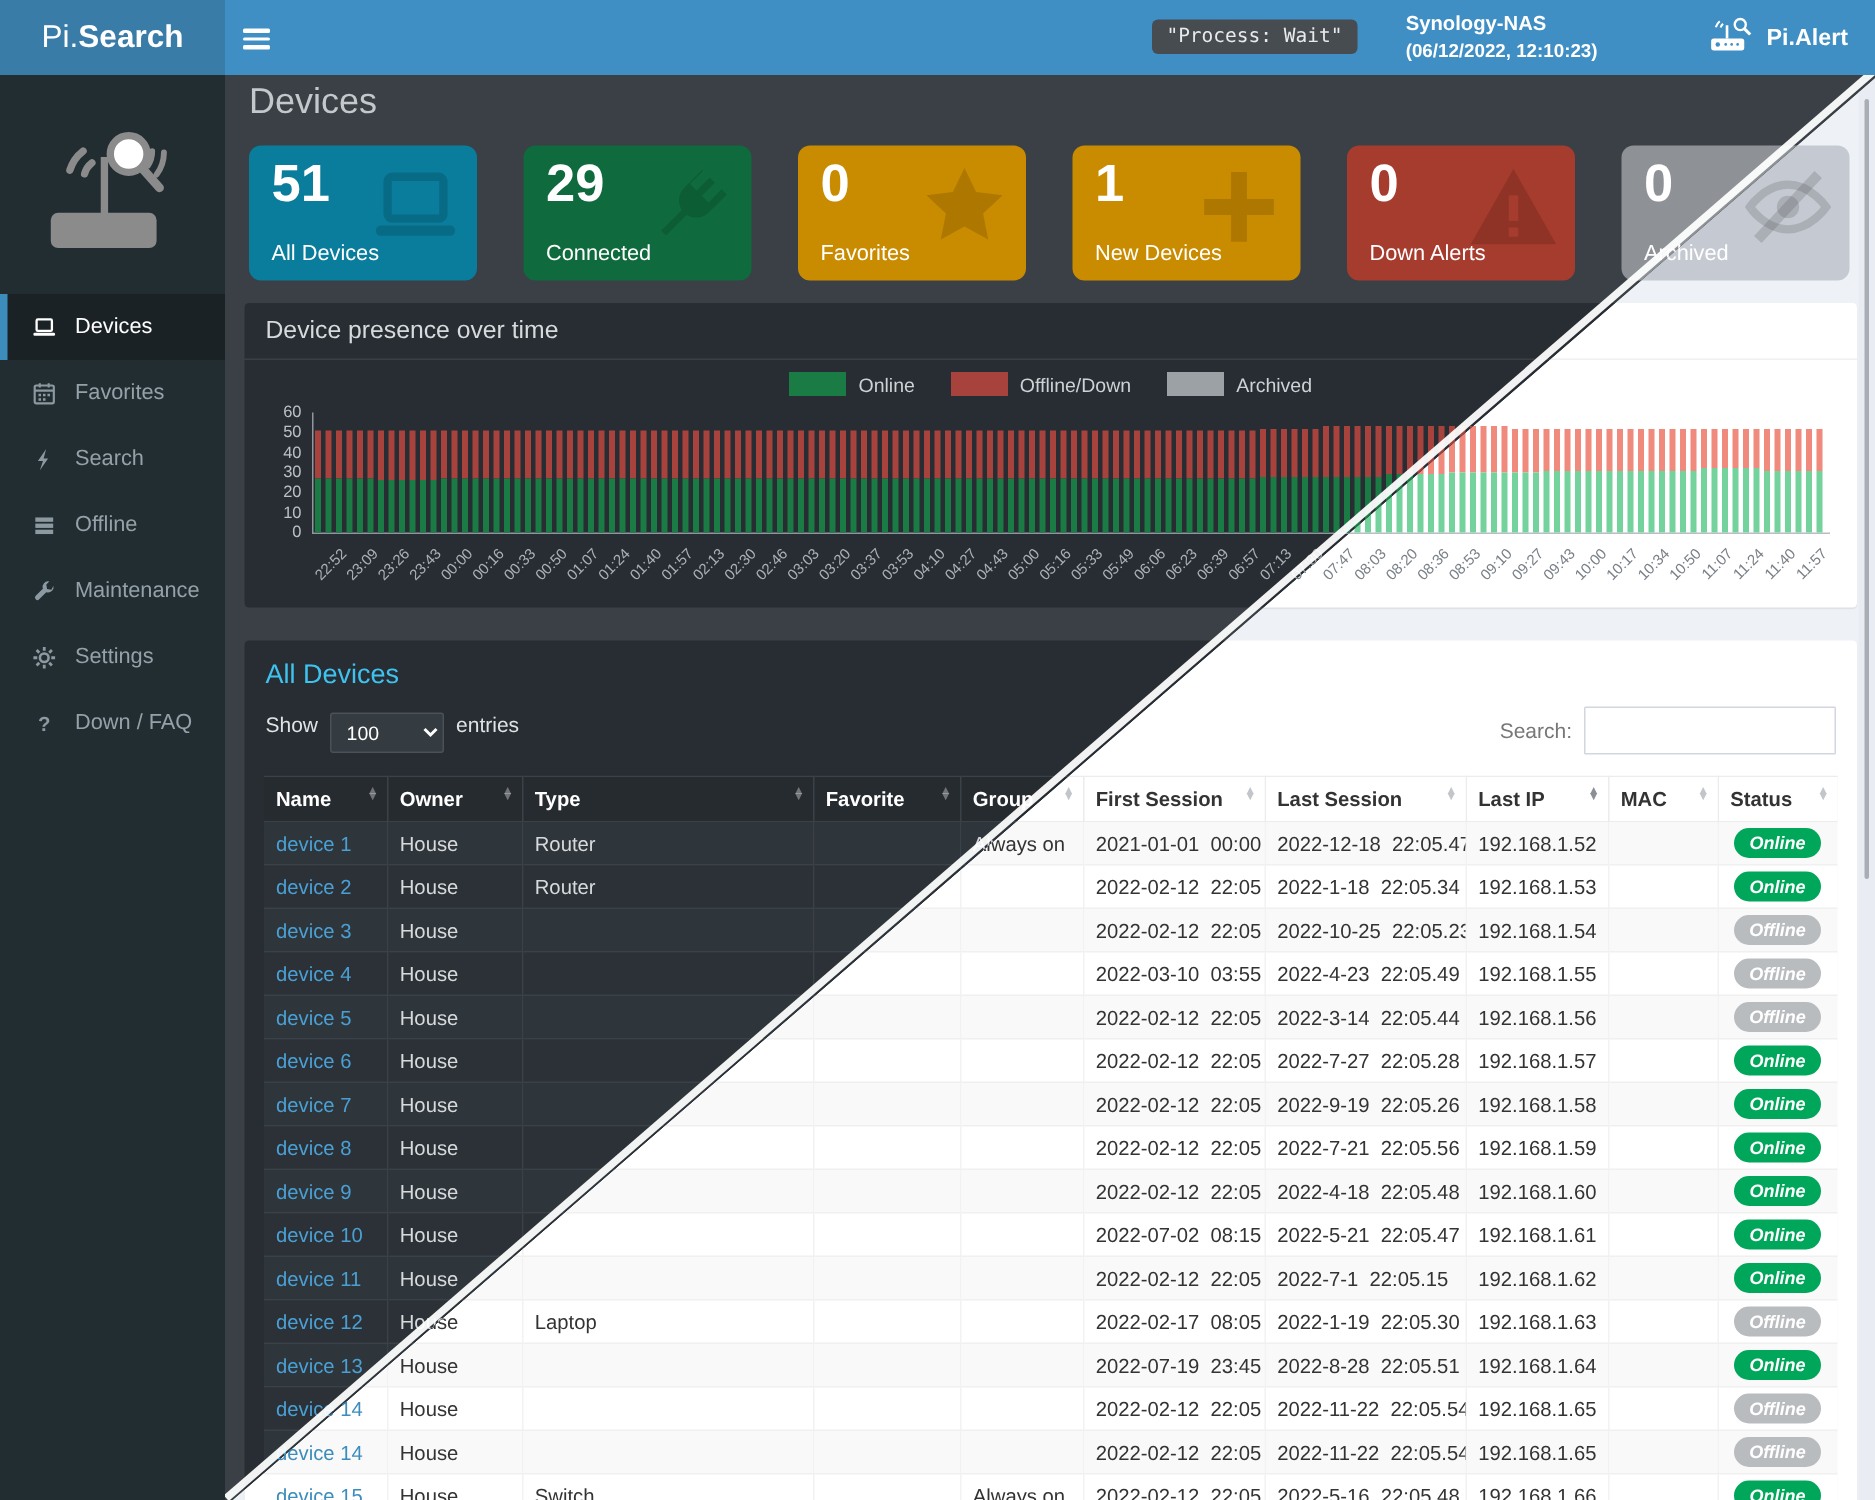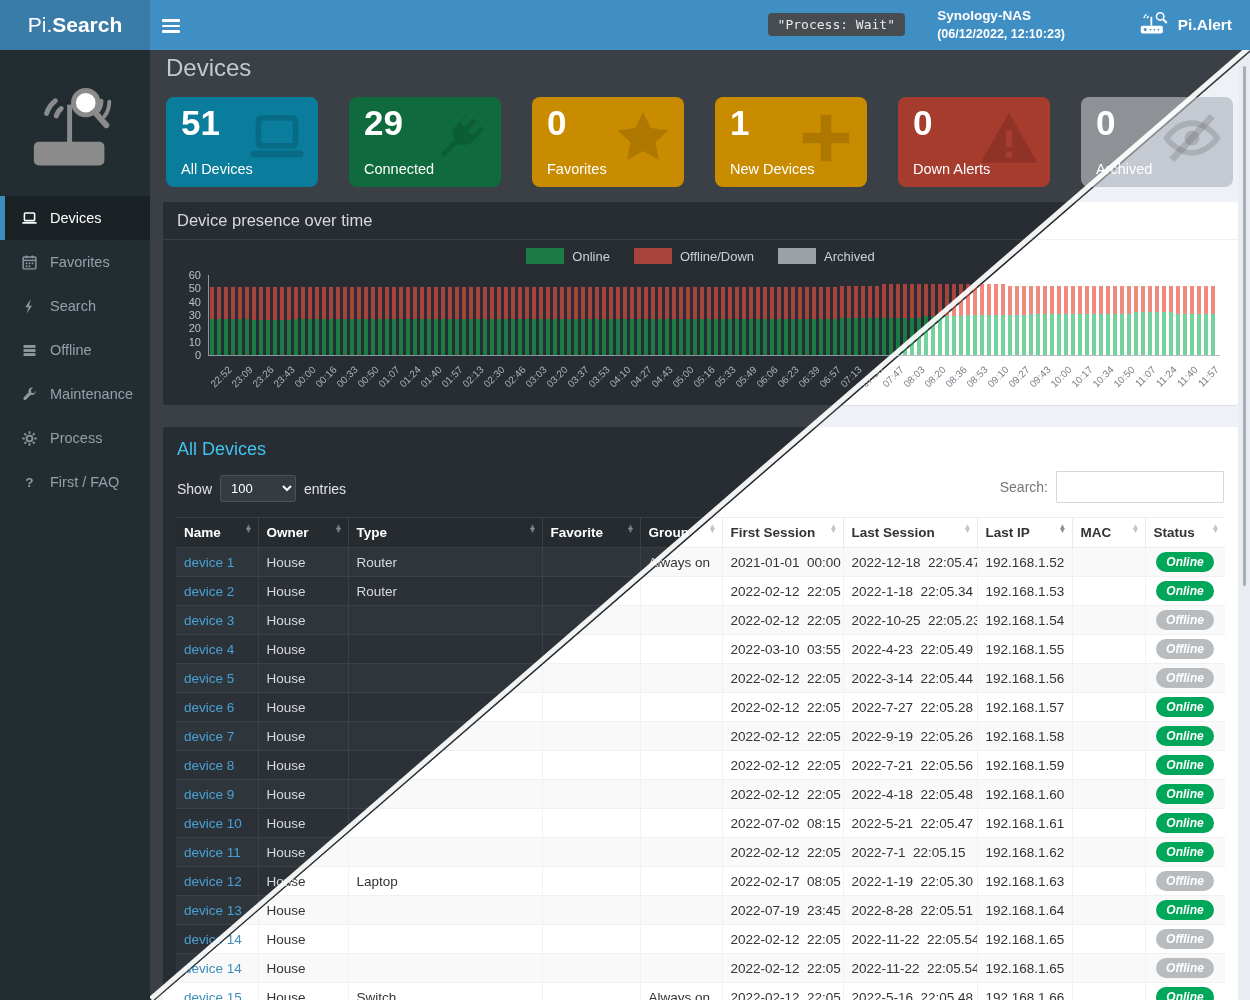--- a/index.html
+++ b/index.html
@@ -76,21 +76,21 @@
   .t-light .xlab { color:#7a8087; }
 
   
   #table-panel { top:377px; height:573px; border-radius:3px 3px 0 0; }
   .sec-title { position:absolute; left:14px; top:12px; font-size:18px; }
   .t-dark .sec-title { color:#3ec3ef; }
   .t-light .sec-title { color:#3bafda; }
   .controls { position:absolute; left:14px; right:14px; top:44px; height:36px; font-size:14px; }
   .t-dark .controls { color:#dfe3e6; }
   .t-light .controls { color:#333; }
-  .show-wrap { position:absolute; left:0; top:4px; display:flex; align-items:center; gap:8px; }
+  .show-wrap { position:absolute; left:0; top:4px; display:flex; align-items:flex-start; gap:8px; }
   .len-select { width:76px; height:27px; font-size:13px; padding:0 6px; border-radius:2px; }
   .t-dark .len-select { background:#343b41; color:#fff; border:1px solid #4a5158; }
   .t-light .len-select { background:#fff; color:#333; border:1px solid #c8ccd2; }
   .search-wrap { position:absolute; right:0; top:0; display:flex; align-items:center; gap:8px; }
   .t-dark .search-wrap { color:#cfd4d8; }
   .t-light .search-wrap { color:#777; }
   .search-input { width:168px; height:32px; border-radius:1px; }
   .t-dark .search-input { background:#2f353b; border:1px solid #4a5158; }
   .t-light .search-input { background:#fff; border:1px solid #d2d6de; }
 
@@ -243,29 +243,29 @@
               <line x1="10" y1="15.5" x2="10" y2="18.5"></line>
               <line x1="1.5" y1="10" x2="4.5" y2="10"></line>
               <line x1="15.5" y1="10" x2="18.5" y2="10"></line>
               <line x1="4" y1="4" x2="6.1" y2="6.1"></line>
               <line x1="13.9" y1="13.9" x2="16" y2="16"></line>
               <line x1="16" y1="4" x2="13.9" y2="6.1"></line>
               <line x1="6.1" y1="13.9" x2="4" y2="16"></line>
             </g>
           </svg>
         </span>
-        <span>Process</span>
+        <span>Settings</span>
       </div>
       <div class="snav" style="top: 410px;">
         <span class="sicon">
           <svg width="17" height="17" viewBox="0 0 20 20">
             <text x="10" y="15.5" text-anchor="middle" font-size="16" font-weight="bold" fill="currentColor" font-family="Liberation Sans,sans-serif">?</text>
           </svg>
         </span>
-        <span>First / FAQ</span>
+        <span>Down / FAQ</span>
       </div>
     </div>
 </div>
 
 <div id="content">
   <div class="copy t-dark" id="copy-dark">
   <div class="page-title">Devices</div>
   <div class="boxes">
         <div class="ibox" style="left: 16px; background: rgb(10, 124, 156);">
           <div class="num">51</div>

